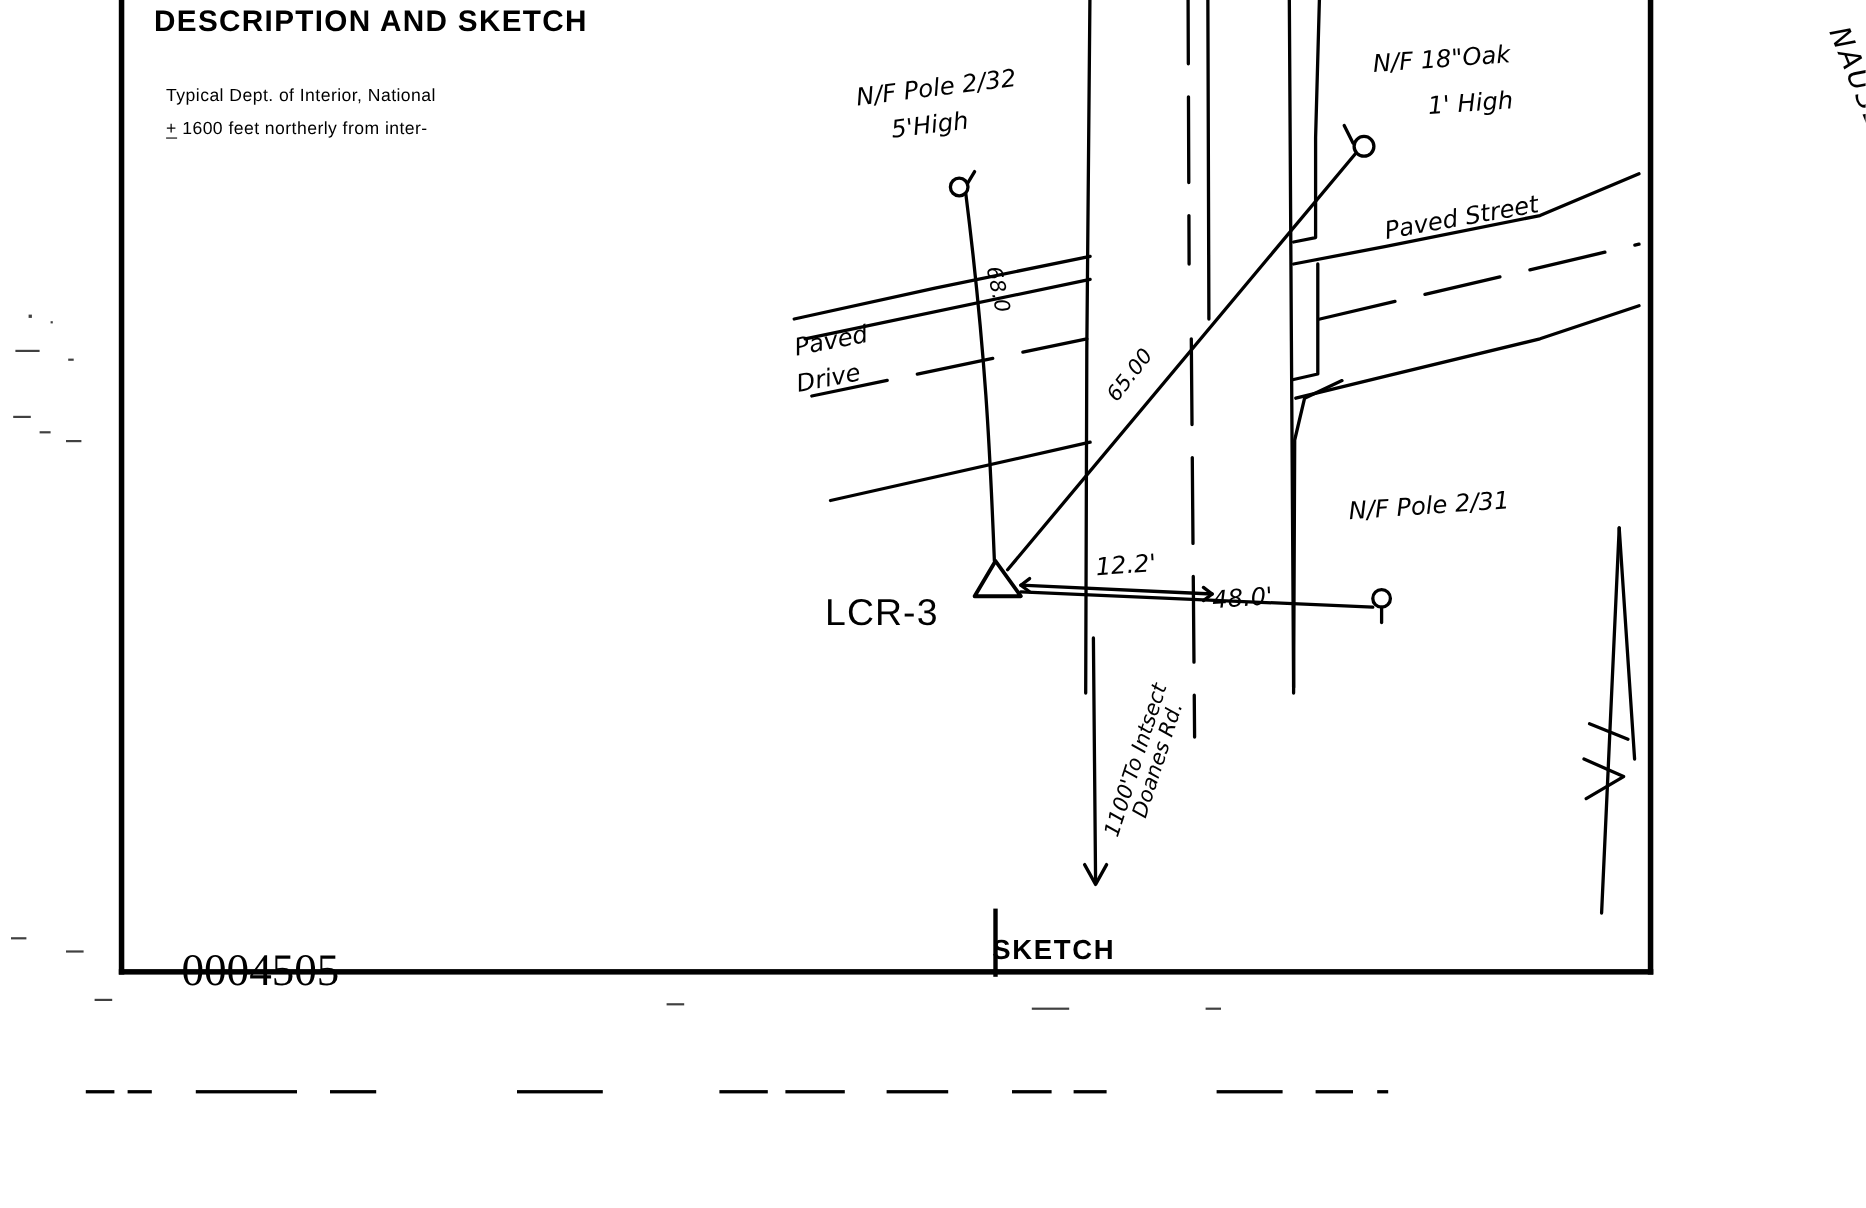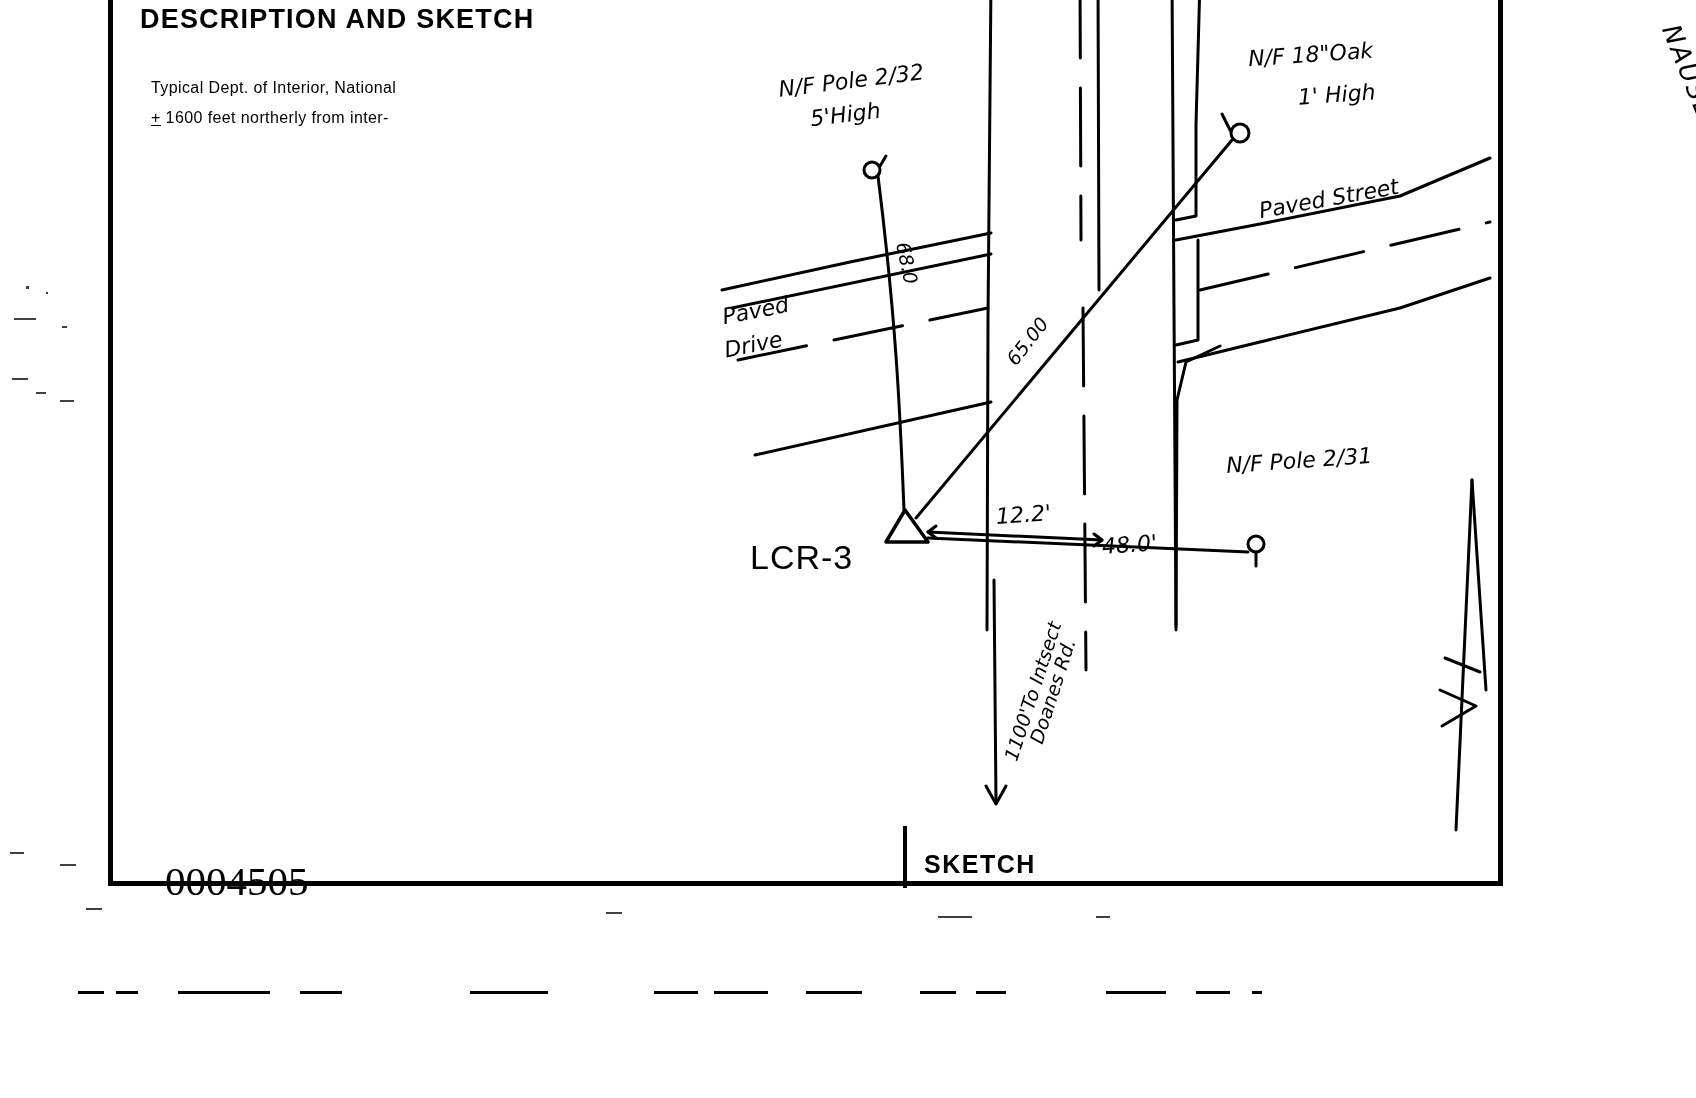--- a/index.html
+++ b/index.html
@@ -67,21 +67,21 @@
     font-family: "Liberation Serif", serif;
     font-size: 41px;
     font-weight: normal;
     letter-spacing: 0px;
     margin-top: 45px;
   }
 
   
   #sketch-label {
     position: absolute;
-    left: 924px;
+    left: 902px;
     top: 850px;
     font-size: 25px;
     font-weight: bold;
     letter-spacing: 1.5px;
     text-align: right;
   }
   #sketch-divider {
     position: absolute;
     left: 903px;
     top: 826px;

